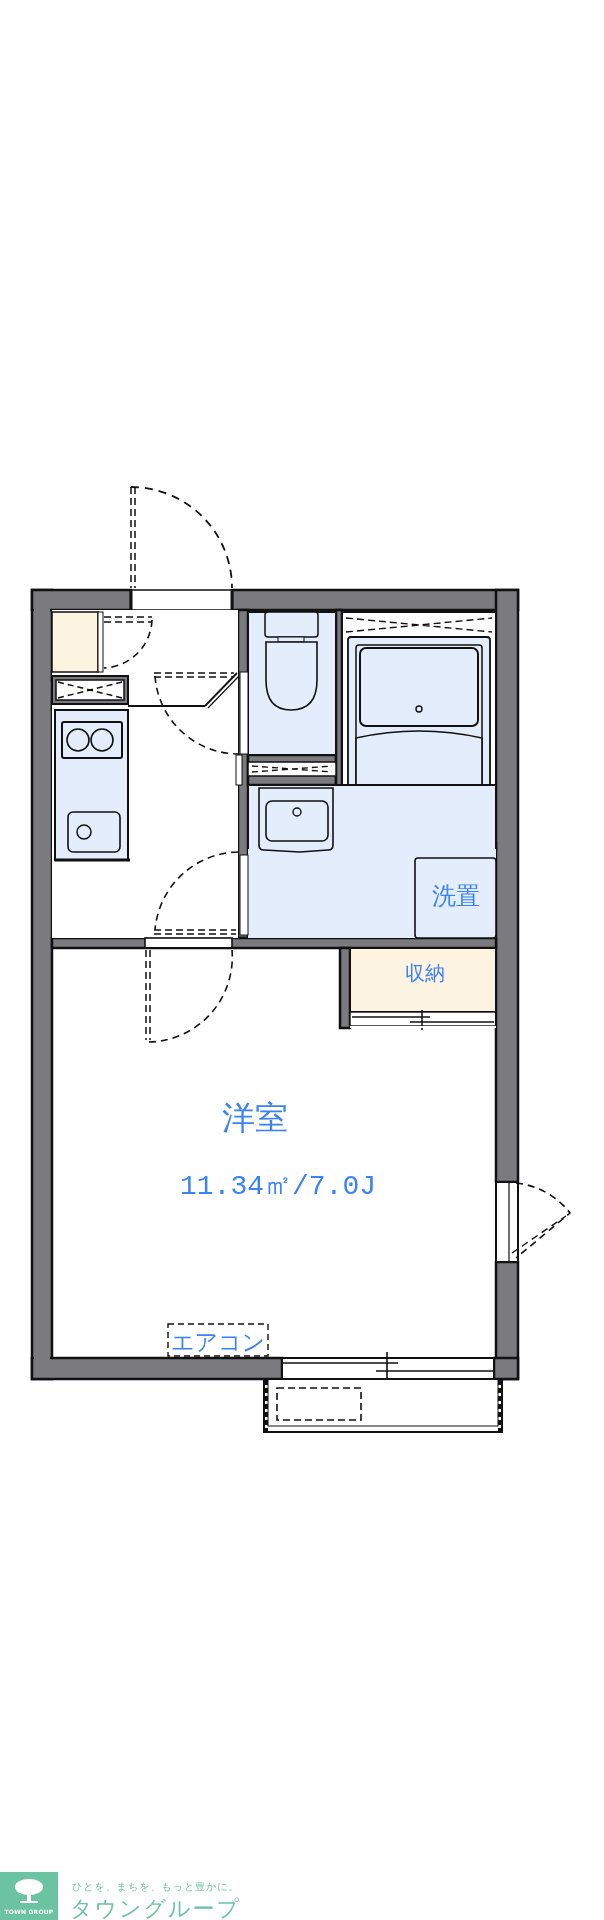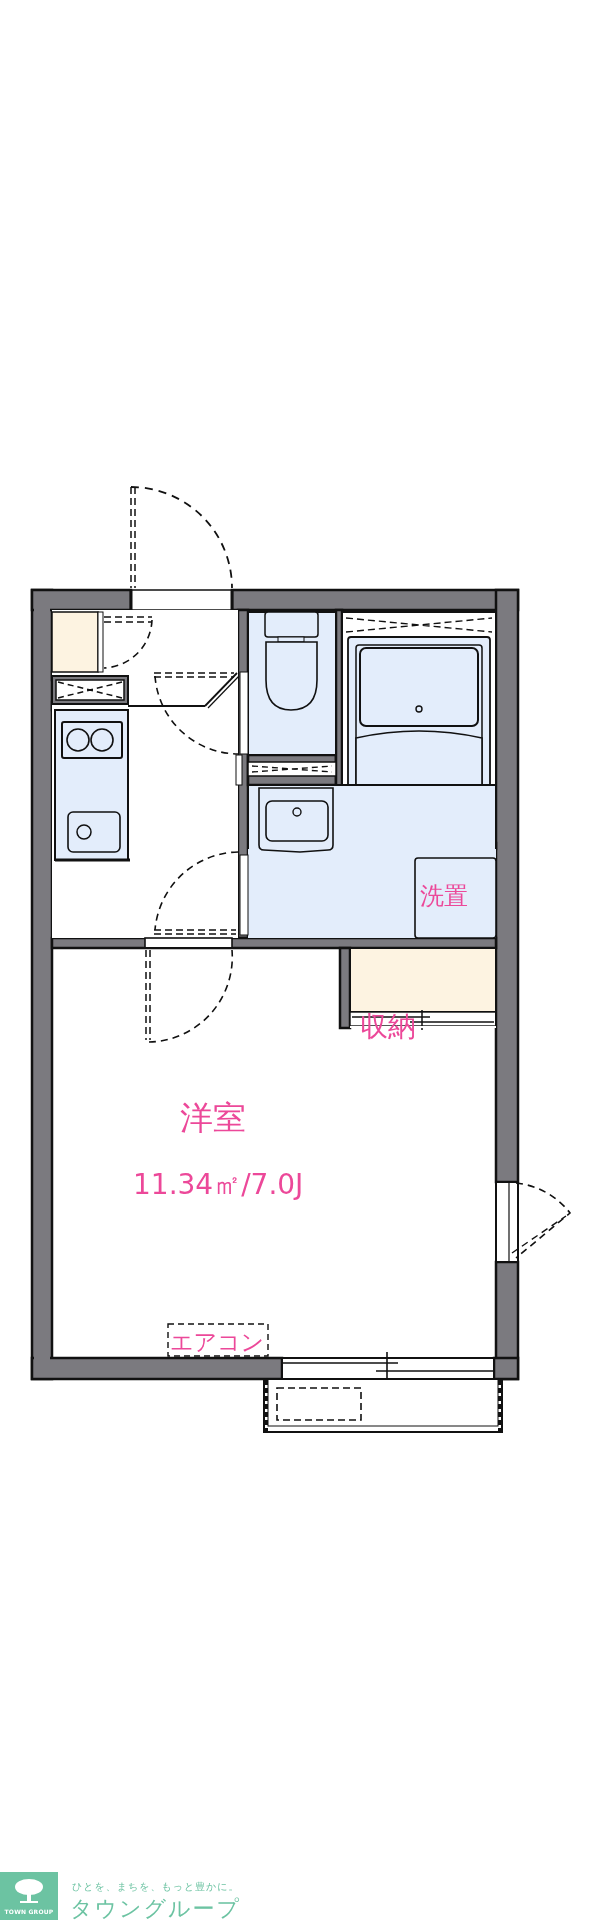--- a/index.html
+++ b/index.html
@@ -1,19 +1,19 @@
 <!DOCTYPE html>
 <html><head>
 <meta charset="utf-8">
 <style>
   html, body { margin: 0; padding: 0; background: #ffffff; }
   body { width: 604px; height: 1920px; position: relative; overflow: hidden;
          font-family: "DejaVu Sans", "Liberation Sans", sans-serif; }
   #plan { position: absolute; left: 0; top: 0; }
-  .room-label { position: absolute; color: #ec4899; white-space: nowrap; }
+  .room-label { position: absolute; color: #3b82f6; text-align: center; white-space: nowrap; font-family: Liberation Mono, monospace; }
   .footer { position: absolute; left: 0; top: 1872px; height: 48px; width: 488px; }
   .logo-box { position: absolute; left: 0; top: 0; width: 58px; height: 48px; background: #6cc3a2; }
   .logo-tree { position: absolute; left: 14px; top: 6px; width: 30px; height: 26px; }
   .logo-text { position: absolute; left: 2px; top: 36px; width: 54px; font-size: 6px; color: #fff;
                text-align: center; font-family: "DejaVu Sans", sans-serif; font-weight: bold; letter-spacing: 0.2px; }
   .tagline { position: absolute; left: 72px; top: 8px; font-size: 10px; color: #6cc3a2; letter-spacing: 1px; }
   .brand { position: absolute; left: 70px; top: 22px; font-size: 22px; color: #6cc3a2; letter-spacing: 2px; }
 </style>
 </head>
 <body>
@@ -170,25 +170,25 @@
     <line x1="266" y1="1380" x2="266" y2="1432" stroke="#111" stroke-width="4" stroke-dasharray="5,3"></line>
     <line x1="500" y1="1380" x2="500" y2="1432" stroke="#111" stroke-width="4" stroke-dasharray="5,3"></line>
     <rect x="277" y="1388" width="84" height="32" fill="none" stroke="#111" stroke-width="1.6" stroke-dasharray="7,4"></rect>
   </g>
 
   <rect x="168" y="1324" width="100" height="32" fill="none" stroke="#111" stroke-width="1.4" stroke-dasharray="6,4"></rect>
 </svg>
 
 <div class="room-label" style="left:420px; top:880px; width:72px; font-size:24px;">洗置</div>
 
-<div class="room-label" style="left:360px; top:1008px; width:130px; font-size:28px;">収納</div>
+<div class="room-label" style="left:360px; top:960px; width:130px; font-size:20px;">収納</div>
 
 <div class="room-label" style="left:180px; top:1096px; width:150px; font-size:33px;">洋室</div>
 
-<div class="room-label" style="left:133px; top:1166px; width:260px; font-size:28px;">11.34㎡/7.0J</div>
+<div class="room-label" style="left:148px; top:1166px; width:260px; font-size:28px;">11.34㎡/7.0J</div>
 
 <div class="room-label" style="left:170px; top:1327px; width:96px; font-size:23px;">エアコン</div>
 
 <div class="footer">
   <div class="logo-box">
     <svg class="logo-tree" viewBox="0 0 30 26">
       <ellipse cx="15" cy="9" rx="14" ry="8" fill="#ffffff"></ellipse>
       <rect x="13" y="14" width="4" height="9" fill="#ffffff"></rect>
       <rect x="6" y="23" width="18" height="2" fill="#ffffff"></rect>
     </svg>

